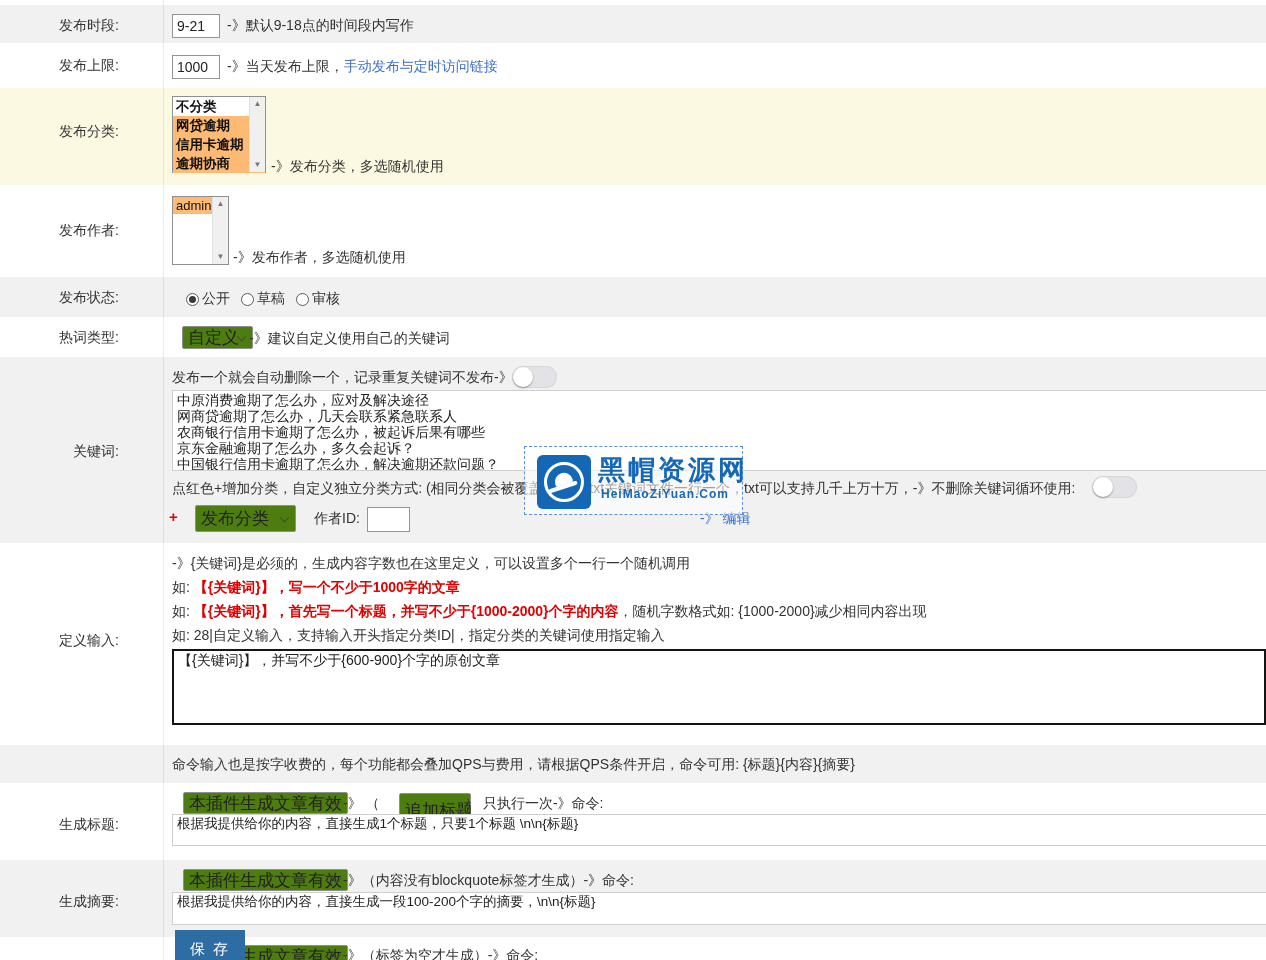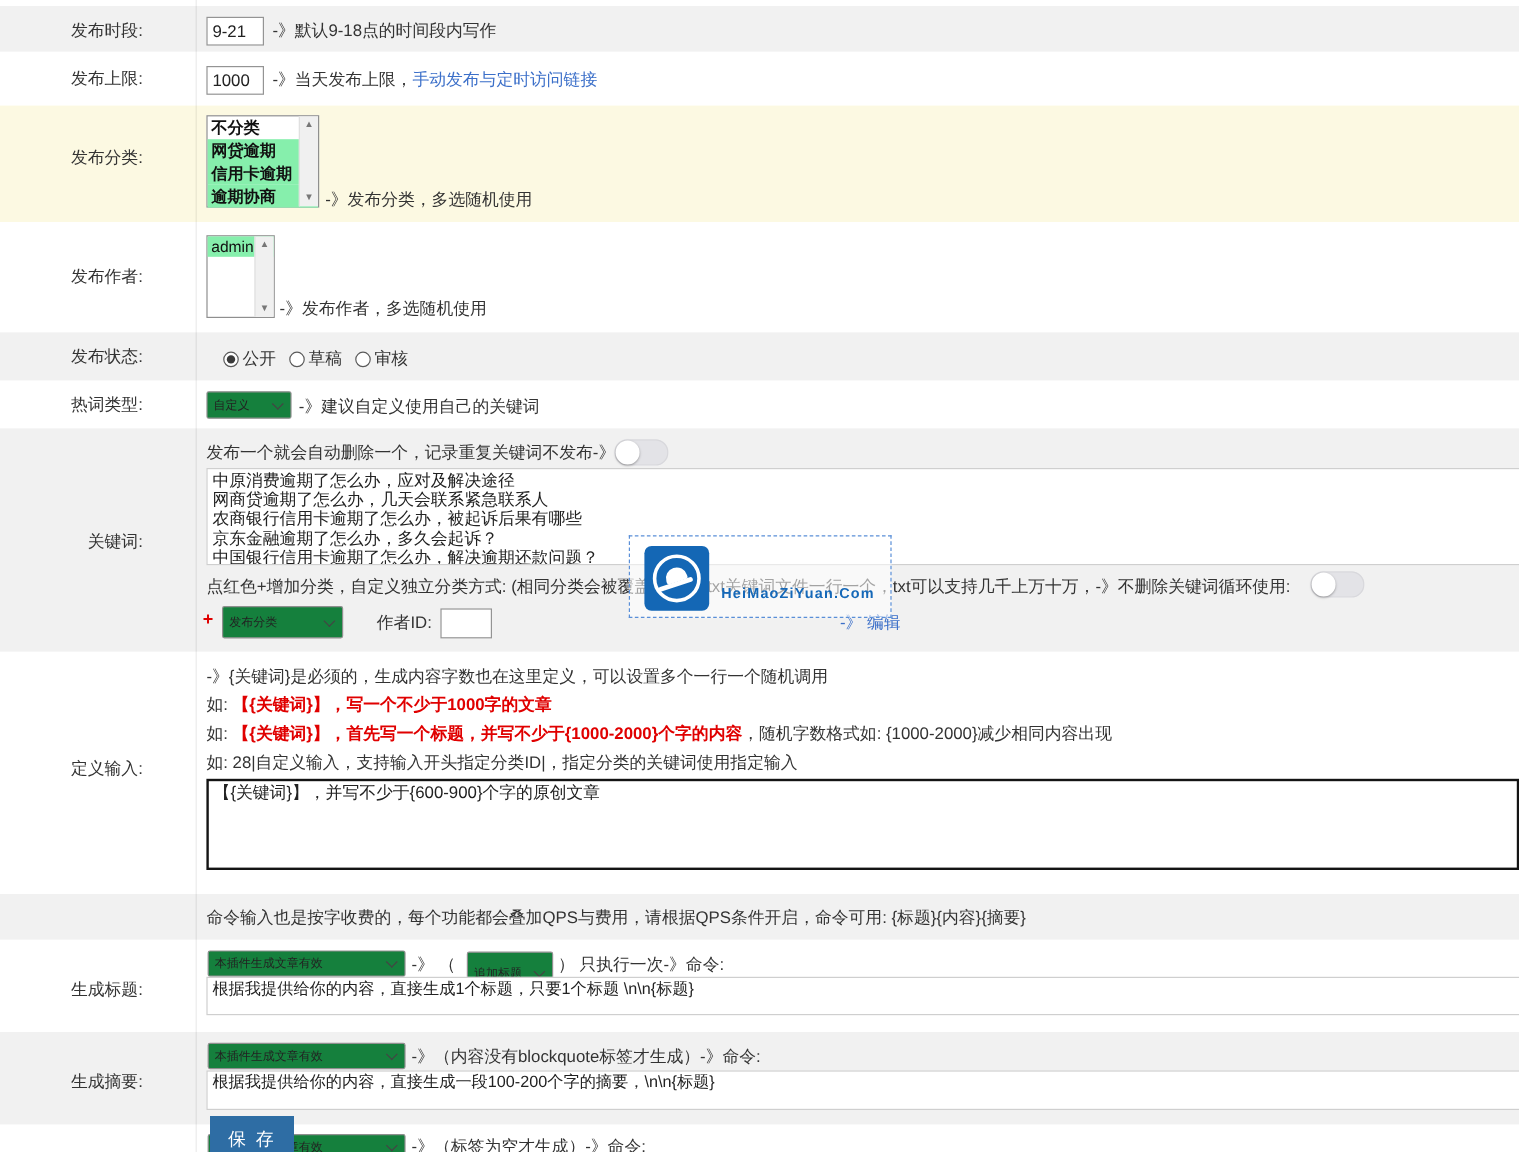--- a/index.html
+++ b/index.html
@@ -25,34 +25,34 @@
           font-size:14px;color:#222;padding:1px 4px;box-sizing:border-box;}
   #inp-time{left:172px;top:14px;width:48px;height:24px;}
   #inp-limit{left:172px;top:55px;width:48px;height:24px;}
   #note-time{left:227px;top:17px;}
   #note-limit{left:227px;top:58px;}
   
   .msel{position:absolute;background:#fff;border:1px solid #8f8f8f;box-sizing:border-box;}
   #sel-cat{left:172px;top:96px;width:94px;height:77px;font-weight:bold;}
   #sel-author{left:172px;top:196px;width:57px;height:69px;}
   .opt{height:19px;line-height:19px;font-size:13.5px;padding-left:3px;white-space:nowrap;overflow:hidden;color:#111;}
-  .opt.sel{background:#86efac;}
+  .opt.sel{background:#fdba74;}
   .sbar{position:absolute;right:0;top:0;bottom:0;width:15px;background:#f0f0f0;border-left:1px solid #e0e0e0;}
   .sarrow{position:absolute;left:0;width:15px;height:14px;font-size:8px;line-height:14px;text-align:center;color:#777;}
   .sarrow.up{top:0;} .sarrow.dn{bottom:0;}
   #note-cat{left:271px;top:158px;}
   #note-author{left:233px;top:249px;}
   
   #status-group{position:absolute;left:186px;top:290px;display:flex;justify-content:space-between;}
   .radio{display:inline-flex;align-items:center;margin-right:11px;font-size:14px;color:#333;cursor:pointer;}
   .circ{width:13px;height:13px;border:1px solid #5a5a5a;border-radius:50%;margin-right:3px;position:relative;background:#fff;box-sizing:border-box;}
   .radio.checked .circ::after{content:"";position:absolute;left:2px;top:2px;right:2px;bottom:2px;background:#3a3a3a;border-radius:50%;}
   
-  .dd{position:absolute;background:#15803d;border:1px solid #8f8f8f;border-radius:2px;box-sizing:border-box;
-      font-size:10px;color:#222;display:flex;align-items:center;padding:0 20px 0 5px;white-space:nowrap;cursor:pointer;}
+  .dd{position:absolute;background:#4d7c0f;border:1px solid #8f8f8f;border-radius:2px;box-sizing:border-box;
+      font-size:17px;color:#222;display:flex;align-items:center;padding:0 20px 0 5px;white-space:nowrap;cursor:pointer;margin-left:10px;}
   .chev{position:absolute;right:7px;top:50%;width:6px;height:6px;border-right:1.7px solid #444;border-bottom:1.7px solid #444;
         transform:translateY(-70%) rotate(45deg);}
   #dd-hot{left:172px;top:326px;width:71px;height:23px;}
   #note-hot{left:249px;top:330px;}
   
   #kw-note1{left:172px;top:369px;}
   .toggle{position:absolute;width:45px;height:22px;border-radius:11px;background:#e3e3e7;box-shadow:inset 0 0 0 1px #d8d8dc;cursor:pointer;}
   .toggle::after{content:"";position:absolute;left:1px;top:1px;width:20px;height:20px;border-radius:50%;background:#fff;
                  box-shadow:0 1px 2px rgba(0,0,0,0.35);}
   #toggle-dedupe{left:512px;top:366px;}
@@ -188,20 +188,21 @@
       <span class="chev"></span>
     </div>
   <div class="note" id="kw-authorid">作者ID:</div>
   <input class="tinput" id="inp-authorid" style="">
   <div class="note link" id="edit-link">-》 编辑</div>
 
   <div id="watermark">
     <div id="wm-logo">
         <span class="wm-hat"></span>
       </div>
+    <div id="wm-title">黑帽资源网</div>
     <div id="wm-domain">HeiMaoZiYuan.Com</div>
   </div>
 
   <div class="note" id="def-l1">-》{关键词}是必须的，生成内容字数也在这里定义，可以设置多个一行一个随机调用</div>
   <div class="note" id="def-l2"><span>如: </span><span class="red">【{关键词}】，写一个不少于1000字的文章</span></div>
   <div class="note" id="def-l3"><span>如: </span><span class="red">【{关键词}】，首先写一个标题，并写不少于{1000-2000}个字的内容</span><span>，随机字数格式如: {1000-2000}减少相同内容出现</span></div>
   <div class="note" id="def-l4">如: 28|自定义输入，支持输入开头指定分类ID|，指定分类的关键词使用指定输入</div>
   <textarea class="ta" id="def-ta" style="">【{关键词}】，并写不少于{600-900}个字的原创文章</textarea>
 
   <div class="note" id="cmd-note">命令输入也是按字收费的，每个功能都会叠加QPS与费用，请根据QPS条件开启，命令可用: {标题}{内容}{摘要}</div>

